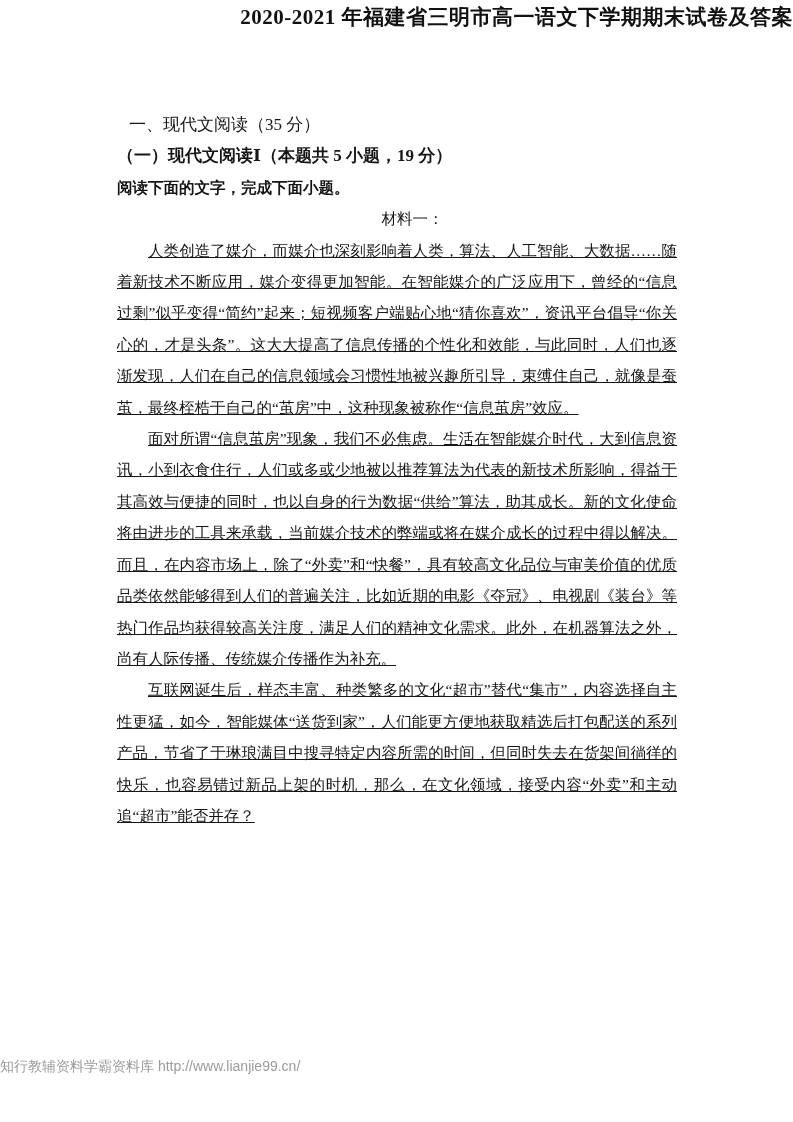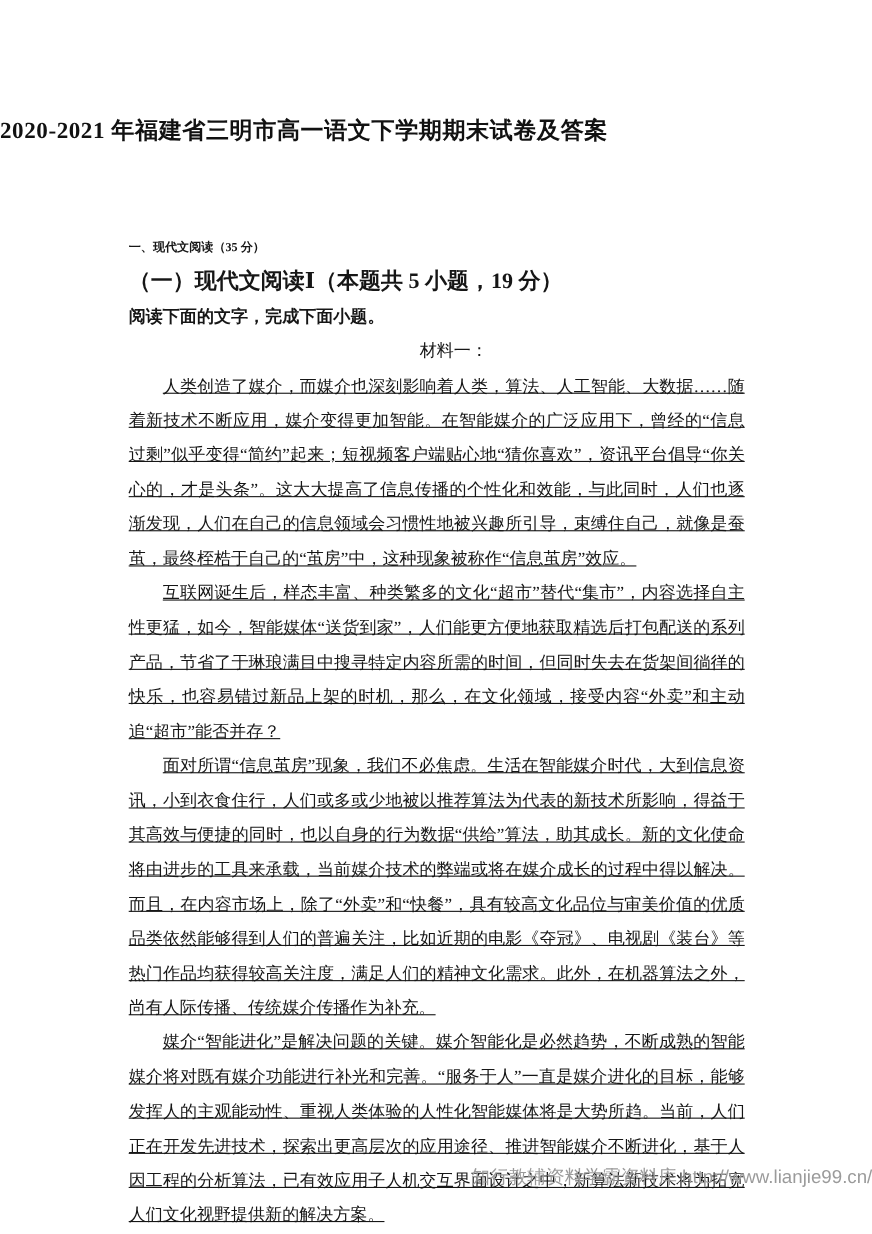--- a/index.html
+++ b/index.html
@@ -11,43 +11,42 @@
     position: relative;
     width: 793px;
     height: 1122px;
     background: #ffffff;
     color: #161616;
     font-family: "Liberation Serif", "DejaVu Serif", serif;
     overflow: hidden;
   }
   .doc-title {
     margin: 0;
-    padding-top: 101px;
-    text-align: left;
+    text-align: right;
     font-size: 21px;
     line-height: 34px;
     font-weight: bold;
     color: #111111;
     letter-spacing: 0.5px;
   }
   .content {
     width: 560px;
     margin-left: 117px;
     font-size: 15.5px;
     line-height: 31.4px;
   }
   .section-heading {
-    margin: 75px 0 0 0;
-    font-size: 11px;
+    margin: 75px 0 0 12px;
+    font-size: 17px;
     line-height: 31.4px;
-    font-weight: bold;
+    font-weight: normal;
   }
   .subsection-heading {
     margin: 0;
-    font-size: 20px;
+    font-size: 17px;
     line-height: 31.4px;
     font-weight: bold;
   }
   .instruction {
     margin: 0;
     font-weight: bold;
   }
   .para {
     margin: 0;
     text-align: justify;
@@ -58,23 +57,23 @@
   .material-label {
     margin: 0;
     text-indent: 2em;
     text-align: center;
   }
   .footer {
     position: absolute;
     left: 0;
     top: 1058px;
     width: 100%;
-    text-align: right;
+    text-align: left;
     font-family: "Liberation Sans", "DejaVu Sans", sans-serif;
-    font-size: 17px;
+    font-size: 14px;
     color: #9b9b9b;
   }
 </style>
 </head>
 <body>
 
 <div class="page">
 
   <h1 class="doc-title">2020-2021 年福建省三明市高一语文下学期期末试卷及答案</h1>
 
@@ -83,23 +82,22 @@
     <h2 class="section-heading">一、现代文阅读（35 分）</h2>
 
     <h3 class="subsection-heading">（一）现代文阅读Ⅰ（本题共 5 小题，19 分）</h3>
 
     <p class="instruction">阅读下面的文字，完成下面小题。</p>
 
     <p class="material-label">材料一：</p>
 
     <p class="para">人类创造了媒介，而媒介也深刻影响着人类，算法、人工智能、大数据……随着新技术不断应用，媒介变得更加智能。在智能媒介的广泛应用下，曾经的“信息过剩”似乎变得“简约”起来；短视频客户端贴心地“猜你喜欢”，资讯平台倡导“你关心的，才是头条”。这大大提高了信息传播的个性化和效能，与此同时，人们也逐渐发现，人们在自己的信息领域会习惯性地被兴趣所引导，束缚住自己，就像是蚕茧，最终桎梏于自己的“茧房”中，这种现象被称作“信息茧房”效应。</p>
 
+    <p class="para">面对所谓“信息茧房”现象，我们不必焦虑。生活在智能媒介时代，大到信息资讯，小到衣食住行，人们或多或少地被以推荐算法为代表的新技术所影响，得益于其高效与便捷的同时，也以自身的行为数据“供给”算法，助其成长。新的文化使命将由进步的工具来承载，当前媒介技术的弊端或将在媒介成长的过程中得以解决。而且，在内容市场上，除了“外卖”和“快餐”，具有较高文化品位与审美价值的优质品类依然能够得到人们的普遍关注，比如近期的电影《夺冠》、电视剧《装台》等热门作品均获得较高关注度，满足人们的精神文化需求。此外，在机器算法之外，尚有人际传播、传统媒介传播作为补充。</p>
+
     <p class="para">互联网诞生后，样态丰富、种类繁多的文化“超市”替代“集市”，内容选择自主性更猛，如今，智能媒体“送货到家”，人们能更方便地获取精选后打包配送的系列产品，节省了于琳琅满目中搜寻特定内容所需的时间，但同时失去在货架间徜徉的快乐，也容易错过新品上架的时机，那么，在文化领域，接受内容“外卖”和主动追“超市”能否并存？</p>
 
-    <p class="para">面对所谓“信息茧房”现象，我们不必焦虑。生活在智能媒介时代，大到信息资讯，小到衣食住行，人们或多或少地被以推荐算法为代表的新技术所影响，得益于其高效与便捷的同时，也以自身的行为数据“供给”算法，助其成长。新的文化使命将由进步的工具来承载，当前媒介技术的弊端或将在媒介成长的过程中得以解决。而且，在内容市场上，除了“外卖”和“快餐”，具有较高文化品位与审美价值的优质品类依然能够得到人们的普遍关注，比如近期的电影《夺冠》、电视剧《装台》等热门作品均获得较高关注度，满足人们的精神文化需求。此外，在机器算法之外，尚有人际传播、传统媒介传播作为补充。</p>
-
-    <p class="para">媒介“智能进化”是解决问题的关键。媒介智能化是必然趋势，不断成熟的智能媒介将对既有媒介功能进行补光和完善。“服务于人”一直是媒介进化的目标，能够发挥人的主观能动性、重视人类体验的人性化智能媒体将是大势所趋。当前，人们正在开发先进技术，探索出更高层次的应用途径、推进智能媒介不断进化，基于人因工程的分析算法，已有效应用子人机交互界面设计之中，新算法新技术将为拓宽人们文化视野提供新的解决方案。</p>
 
   </div>
 
   <div class="footer">知行教辅资料学霸资料库 http://www.lianjie99.cn/</div>
 
 </div>
 
 </body></html>

